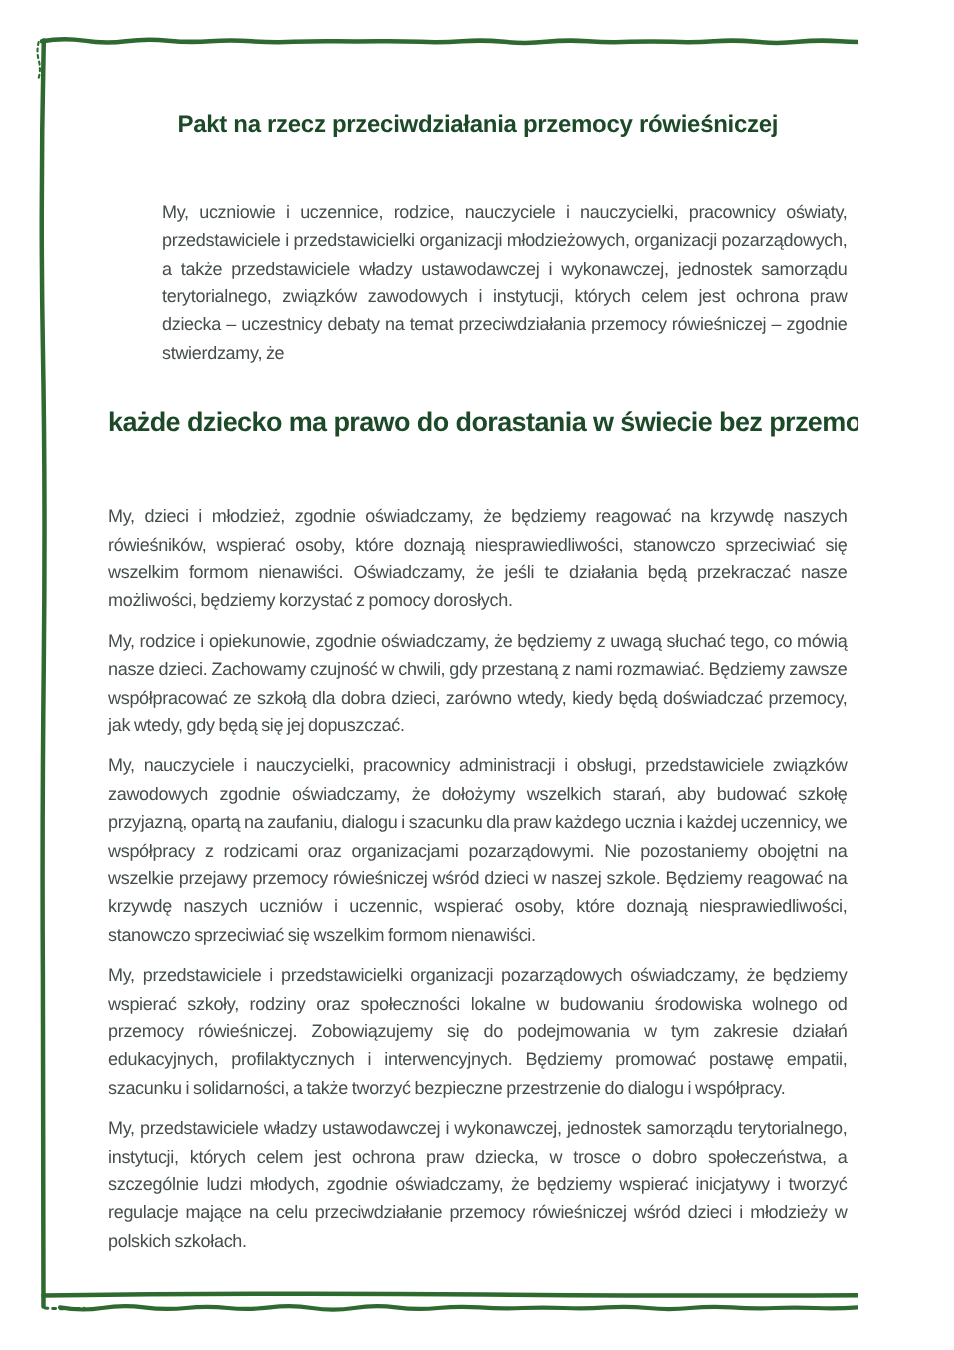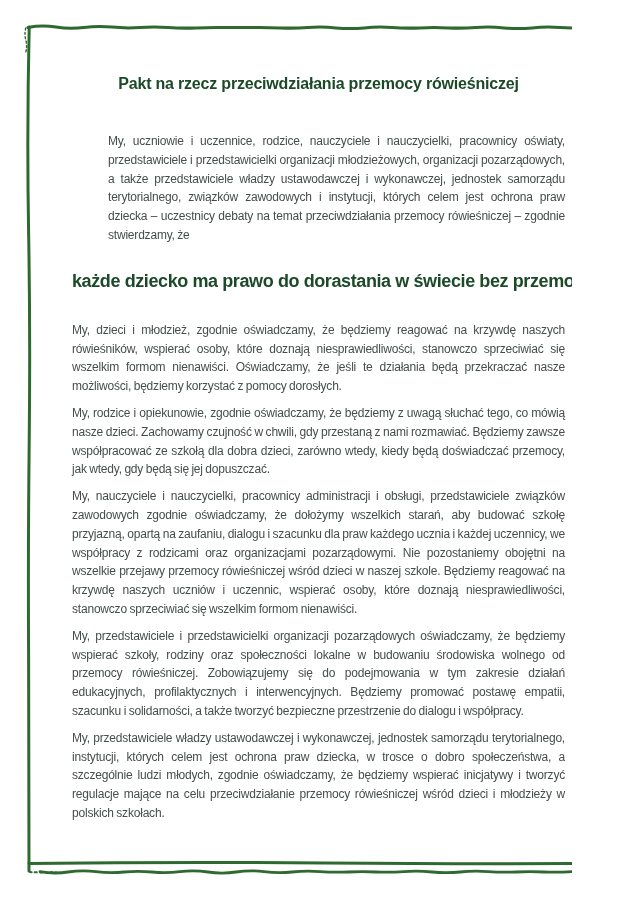--- a/index.html
+++ b/index.html
@@ -63,21 +63,21 @@
     font-weight:700;
     font-size:18px;
     line-height:20px;
     letter-spacing:-0.4px;
     color:var(--heading_green,#1c4a28);
   }
   .statement .st-line{
     white-space:nowrap;
   }
   .body-block{
-    margin-top:30px;
+    margin-top:44px;
   }
 </style>
 </head>
 <body>
 
 <div class="page">
 
   <svg class="frame" width="636" height="900" viewBox="0 0 636 900" aria-hidden="true">
     <g fill="none" stroke="currentColor" stroke-linecap="round">
 

